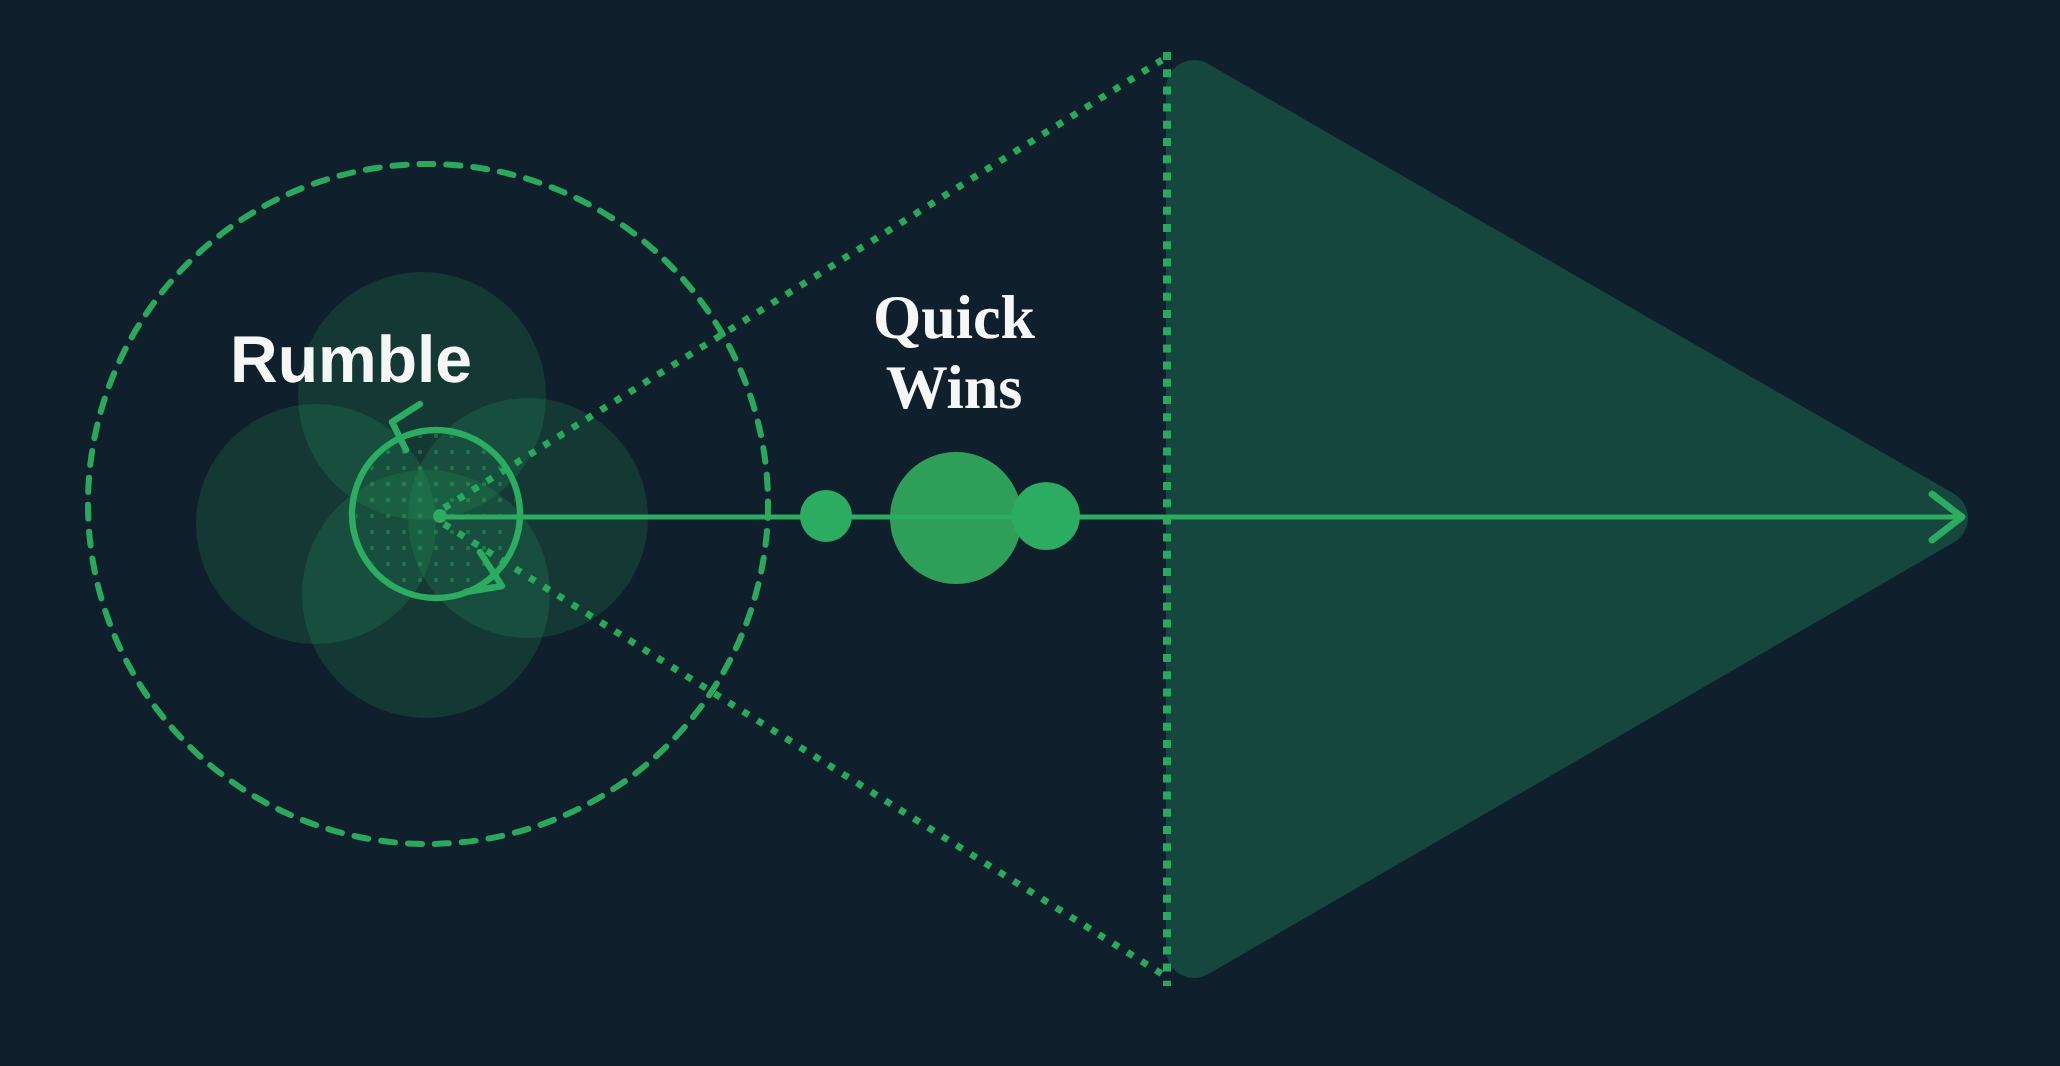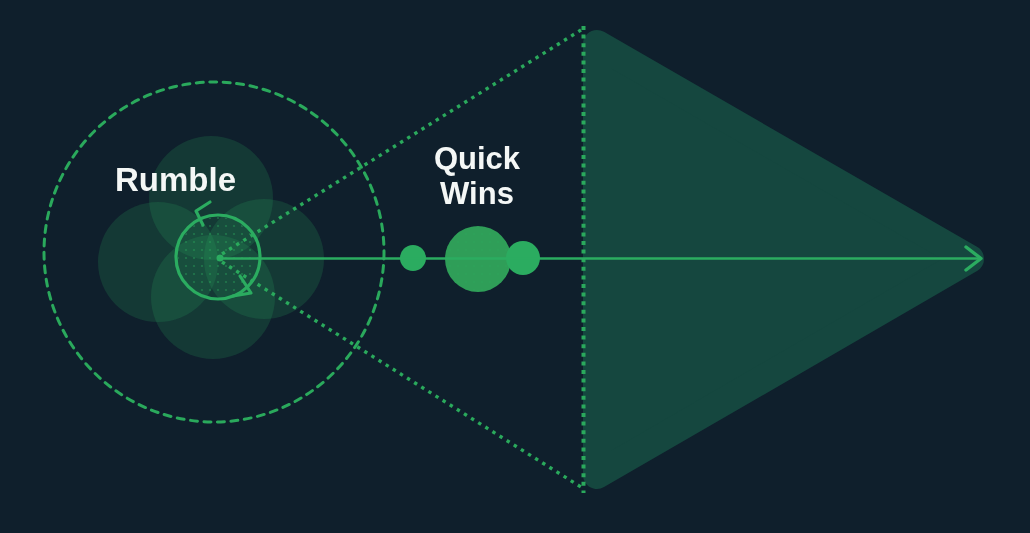--- a/index.html
+++ b/index.html
@@ -39,21 +39,21 @@
   .flow polyline { stroke-width:3.4; }
   .origin { fill: var(--color-accent, #2bac60); }
   .tex-dot { fill: var(--color-accent_dim, #2aa95c); }
 
   
   .stage-label {
     position:absolute; color: var(--color-text, #f4f7f6);
     font-weight:700; white-space:pre-line; letter-spacing:0px;
   }
   .label-rumble      { left:115px; top:163px; width:200px; text-align:left; font-size:33px; line-height:33px; }
-  .label-quick-wins  { left:387px; top:141px; width:180px; text-align:center; font-size:31px; line-height:35px; }
+  .label-quick-wins  { left:387px; top:141px; width:180px; text-align:center; font-size:31px; line-height:35px;font-family:Liberation Serif, serif; }
   .label-acceleration{ left:602px; top:158px; width:320px; text-align:left;   font-size:33px; line-height:34px; }
 </style>
 </head>
 <body>
 
 <div class="stage-canvas">
 
   <svg width="1030" height="533" viewBox="0 0 1030 533">
     <defs>
       <pattern id="dotTex" width="8" height="8" patternUnits="userSpaceOnUse">

